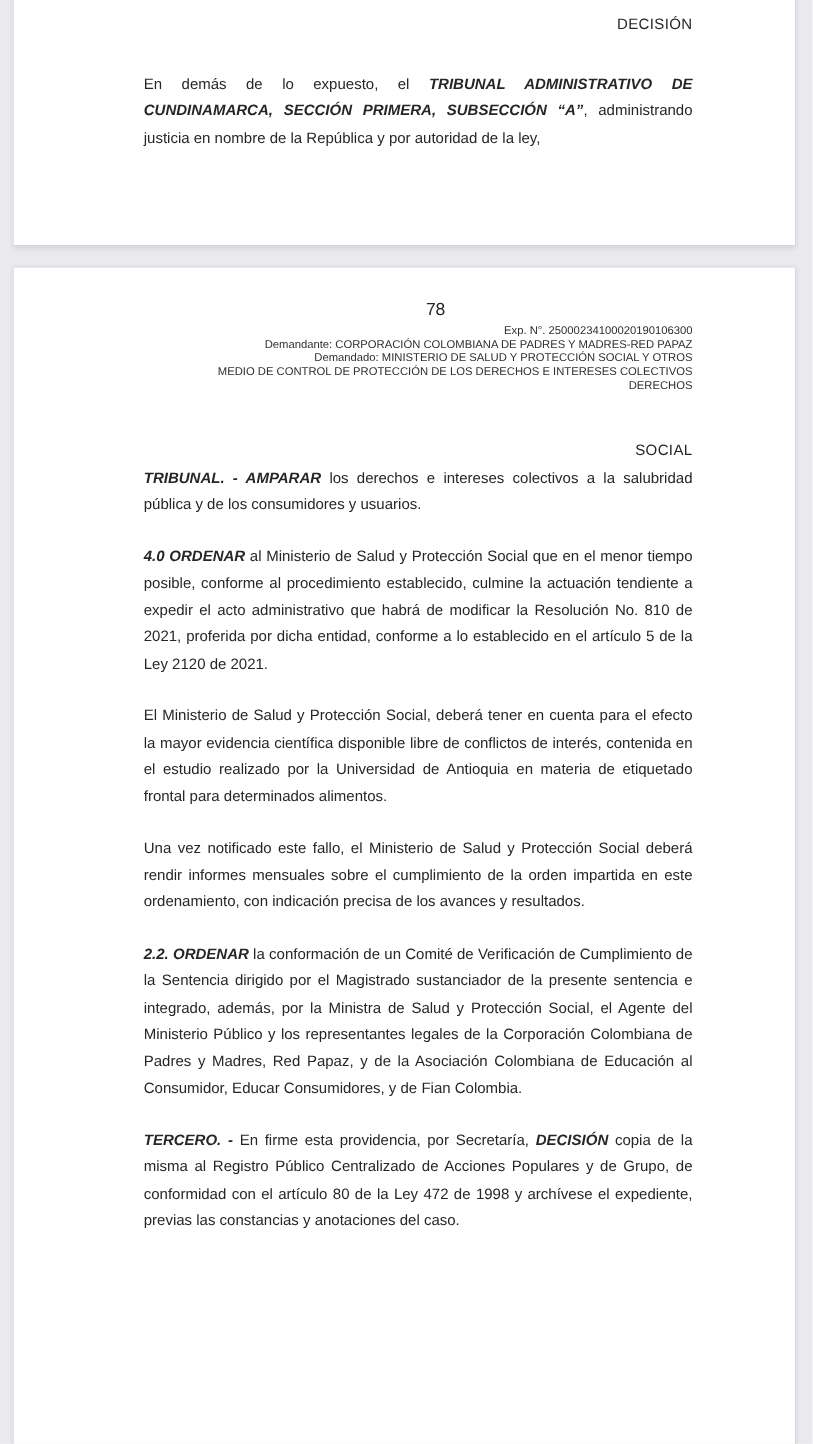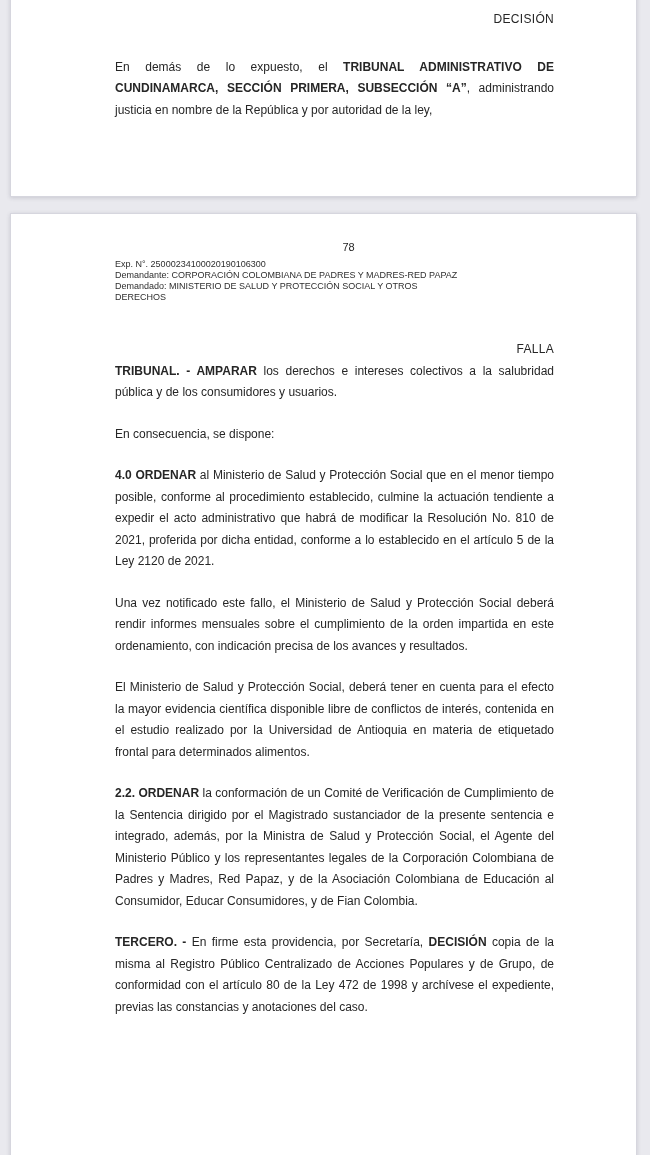--- a/index.html
+++ b/index.html
@@ -49,69 +49,70 @@
   .body-par {
     margin: 0;
     font-size: 12px;
     line-height: 21.5px;
     text-align: justify;
   }
   .page-prev .body-par {
     margin-top: 26px;
   }
   .pageno {
-    font-size: 11px;
+    font-size: 14px;
     line-height: 12px;
     text-align: center;
     padding-left: 28px;
   }
   .case-header {
     margin-top: 6px;
     font-size: 9px;
     line-height: 11px;
+    text-align: right;
     color: #2e2e2e;
   }
   .falla-heading {
     margin-top: 36px;
   }
   .ruling-body p.body-par {
     margin: 20px 0 0 0;
   }
   .ruling-body p.body-par:first-child {
     margin-top: 0;
   }
-  b { font-weight: bold; }
+  b { font-weight: bold; font-style: italic; }
 </style>
 </head>
 <body>
 
 <div class="viewport">
 
   <div class="page page-prev">
     <div class="doc-heading">DECISIÓN</div>
     <p class="body-par"><span>En demás de lo expuesto, el </span><b>TRIBUNAL ADMINISTRATIVO DE CUNDINAMARCA, SECCIÓN PRIMERA, SUBSECCIÓN “A”</b><span>, administrando justicia en nombre de la República y por autoridad de la ley,</span></p>
   </div>
 
   <div class="page page-curr">
 
     <div class="pageno">78</div>
 
     <div class="case-header">
       <div>Exp. N°. 25000234100020190106300</div>
       <div>Demandante: CORPORACIÓN COLOMBIANA DE PADRES Y MADRES-RED PAPAZ</div>
       <div>Demandado: MINISTERIO DE SALUD Y PROTECCIÓN SOCIAL Y OTROS</div>
+      <div>MEDIO DE CONTROL DE PROTECCIÓN DE LOS DERECHOS E INTERESES COLECTIVOS</div>
       <div>DERECHOS</div>
     </div>
 
-    <div class="doc-heading falla-heading">FALLA</div>
+    <div class="doc-heading falla-heading">SOCIAL</div>
 
     <div class="ruling-body">
       <p class="body-par"><b>TRIBUNAL. - AMPARAR</b><span> los derechos e intereses colectivos a la salubridad pública y de los consumidores y usuarios.</span></p>
-      <p class="body-par"><span>En consecuencia, se dispone:</span></p>
       <p class="body-par"><b>4.0 ORDENAR</b><span> al Ministerio de Salud y Protección Social que en el menor tiempo posible, conforme al procedimiento establecido, culmine la actuación tendiente a expedir el acto administrativo que habrá de modificar la Resolución No. 810 de 2021, proferida por dicha entidad, conforme a lo establecido en el artículo 5 de la Ley 2120 de 2021.</span></p>
+      <p class="body-par"><span>El Ministerio de Salud y Protección Social, deberá tener en cuenta para el efecto la mayor evidencia científica disponible libre de conflictos de interés, contenida en el estudio realizado por la Universidad de Antioquia en materia de etiquetado frontal para determinados alimentos.</span></p>
       <p class="body-par"><span>Una vez notificado este fallo, el Ministerio de Salud y Protección Social deberá rendir informes mensuales sobre el cumplimiento de la orden impartida en este ordenamiento, con indicación precisa de los avances y resultados.</span></p>
-      <p class="body-par"><span>El Ministerio de Salud y Protección Social, deberá tener en cuenta para el efecto la mayor evidencia científica disponible libre de conflictos de interés, contenida en el estudio realizado por la Universidad de Antioquia en materia de etiquetado frontal para determinados alimentos.</span></p>
       <p class="body-par"><b>2.2. ORDENAR</b><span> la conformación de un Comité de Verificación de Cumplimiento de la Sentencia dirigido por el Magistrado sustanciador de la presente sentencia e integrado, además, por la Ministra de Salud y Protección Social, el Agente del Ministerio Público y los representantes legales de la Corporación Colombiana de Padres y Madres, Red Papaz, y de la Asociación Colombiana de Educación al Consumidor, Educar Consumidores, y de Fian Colombia.</span></p>
       <p class="body-par"><b>TERCERO. -</b><span> En firme esta providencia, por Secretaría, </span><b>DECISIÓN</b><span> copia de la misma al Registro Público Centralizado de Acciones Populares y de Grupo, de conformidad con el artículo 80 de la Ley 472 de 1998 y archívese el expediente, previas las constancias y anotaciones del caso.</span></p>
     </div>
 
   </div>
 </div>
 
 </body></html>

